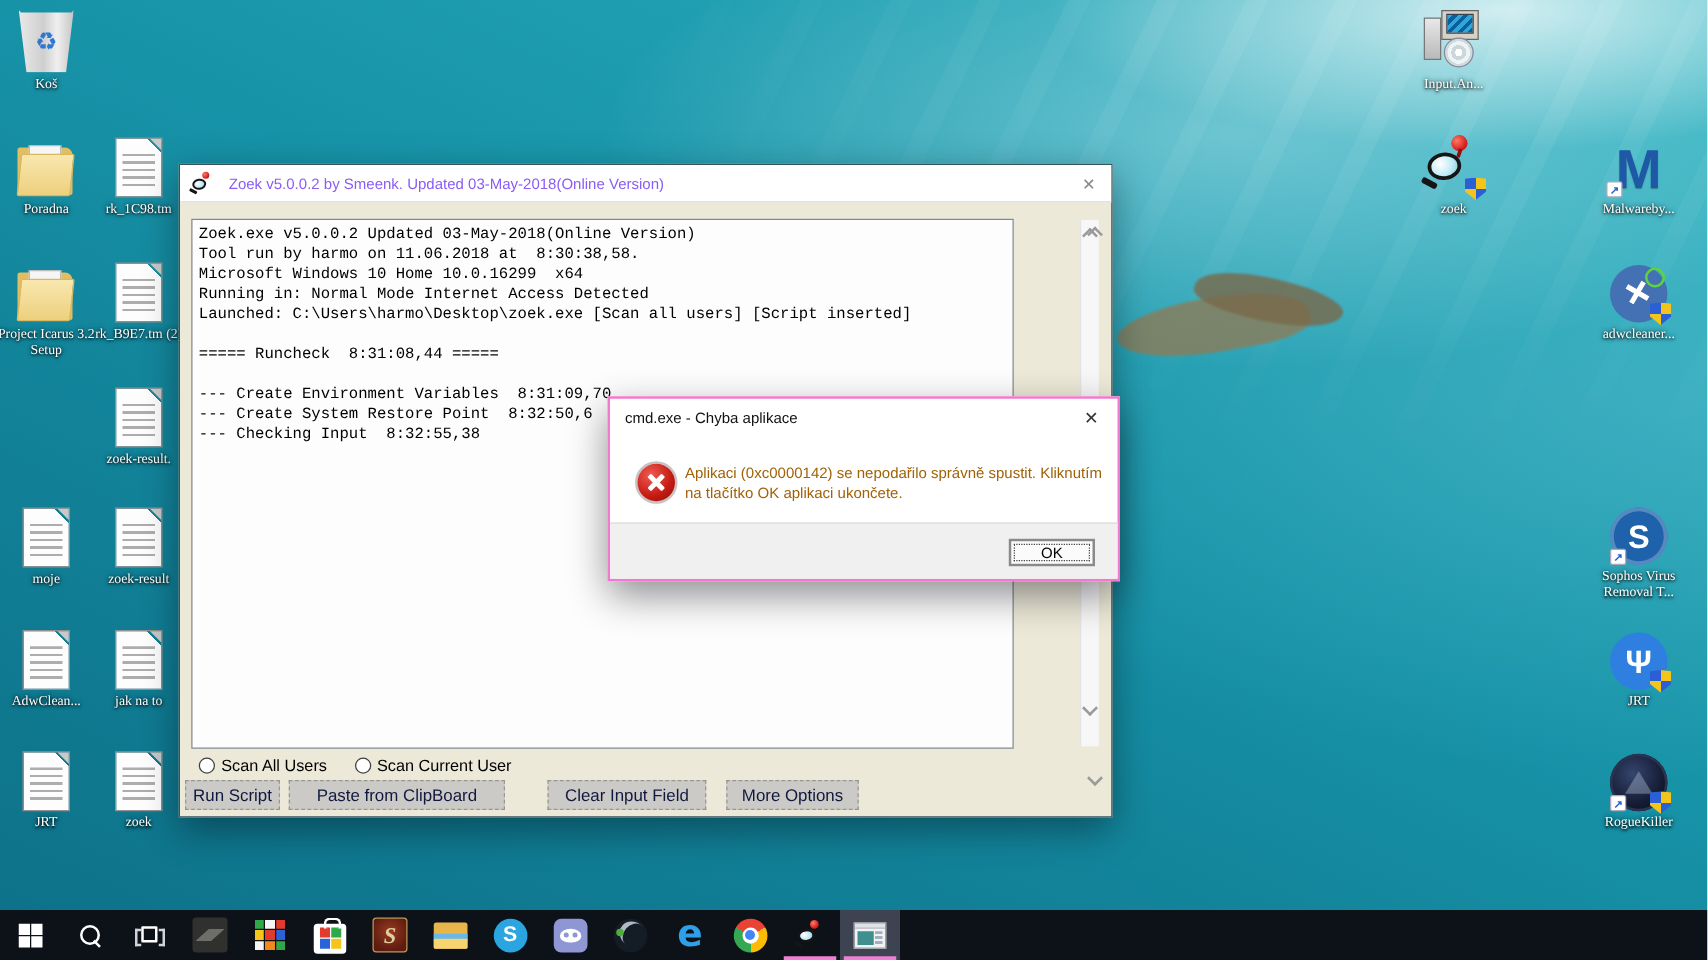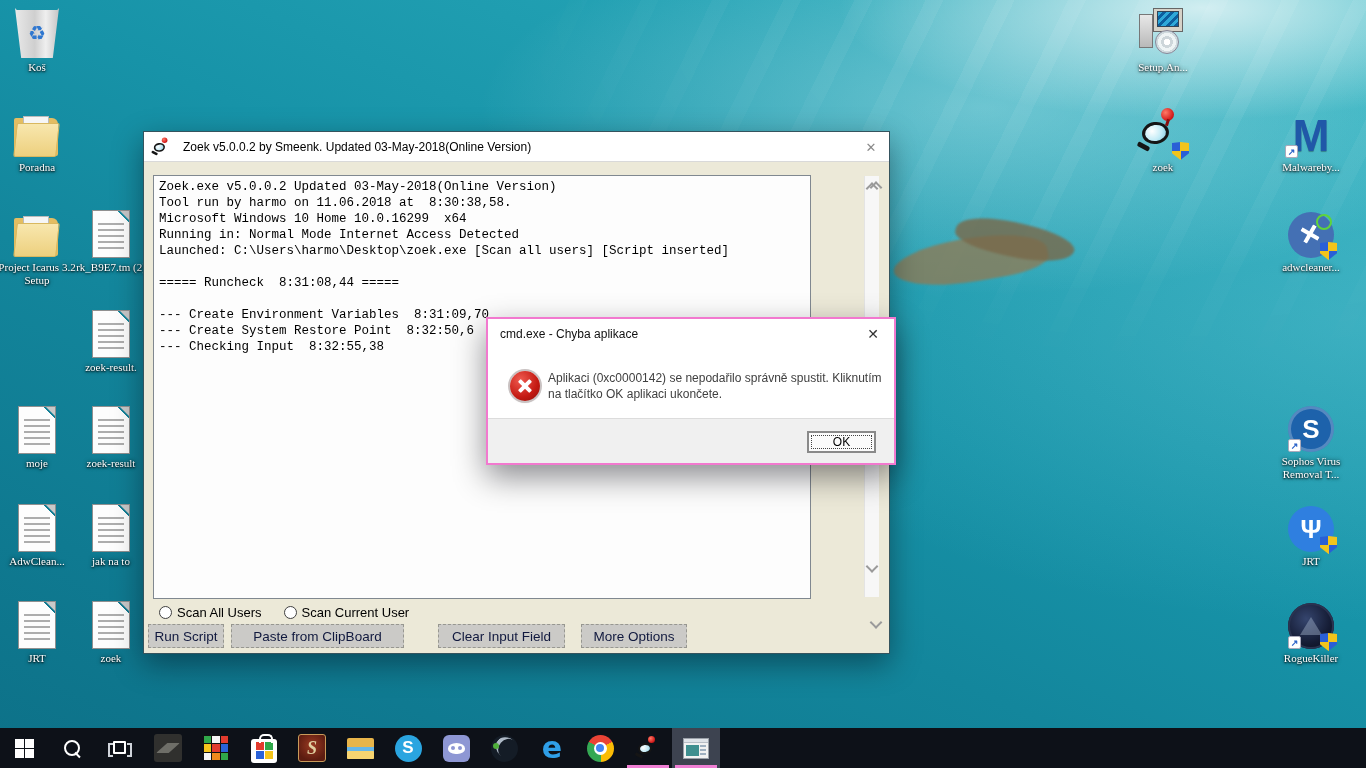--- a/index.html
+++ b/index.html
@@ -86,21 +86,21 @@
   .ic-sophos .s { color:#fff; font-size:26px; font-weight:bold; }
   .ic-jrt { background:#2f7fe0; }
   .ic-jrt .t { color:#fff; font-size:26px; font-weight:bold; }
   .ic-rogue { background:radial-gradient(circle at 40% 35%, #35456e, #141b33 60%, #080b16); box-shadow:inset 0 0 0 2px #2a3350; }
   .ic-rogue .tri { width:0; height:0; border-left:11px solid transparent; border-right:11px solid transparent; border-bottom:18px solid rgba(160,175,200,.45); }
 
   
   #zwin { position:absolute; left:143px; top:131px; width:747px; height:523px; background:#ece9d8;
     border:1px solid #35545e; box-shadow:0 10px 28px rgba(0,0,10,.4); }
   #zwin .titlebar { position:absolute; left:0; top:0; right:0; height:30px; background:#fff; display:flex; align-items:center; padding-left:9px; border-bottom:1px solid #d9d9d9; }
-  #zwin .title { margin-left:8px; font-size:12px; color:#000000; }
+  #zwin .title { margin-left:8px; font-size:12px; color:#8b5cf6; }
   #zwin .close { position:absolute; right:6px; top:4px; width:24px; height:22px; display:flex; align-items:center; justify-content:center; color:#8a8a8a; font-size:13px; }
   .zoek-title { transform:scale(.8); transform-origin:left center; }
   #console { position:absolute; left:9px; top:43px; width:658px; height:424px; background:#fdfdfd; border:1px solid #808890;
     font-family:"Liberation Mono","DejaVu Sans Mono",monospace; font-size:12.5px; line-height:16px; color:#000;
     padding:3px 20px 3px 5px; white-space:pre; overflow:hidden; }
   .in-scroll { position:absolute; right:10px; top:44px; width:15px; height:421px; background:#f7f7f7; border-left:1px solid #e4e4e4; }
   .out-scroll { position:absolute; right:3px; top:33px; width:20px; bottom:8px; }
   .chev { width:9px; height:9px; border-left:2px solid #9a9a9a; border-top:2px solid #9a9a9a; position:absolute; left:50%; }
   .chev.up   { transform:translateX(-50%) rotate(45deg); }
   .chev.down { transform:translateX(-50%) rotate(225deg); }
@@ -114,21 +114,21 @@
   
   #edlg { position:absolute; left:486px; top:317px; width:410px; height:148px; background:#fff;
     border:2px solid #f279cf; box-shadow:0 12px 30px rgba(0,0,10,.45); }
   #edlg .dtitle { position:absolute; left:12px; top:8px; font-size:12px; color:#111; }
   #edlg .dclose { position:absolute; right:8px; top:4px; width:26px; height:22px; display:flex; align-items:center; justify-content:center; font-size:14px; color:#333; }
   .err-ic { position:absolute; left:22px; top:52px; width:30px; height:30px; border-radius:50%;
     background:radial-gradient(circle at 35% 30%, #ef5a50, #c41a12 60%, #8c0f0a); box-shadow:0 0 0 2px #c9c2c2, 0 1px 2px rgba(0,0,0,.4); }
   .err-ic::before, .err-ic::after { content:""; position:absolute; left:7px; top:13px; width:16px; height:4px; background:#fff; border-radius:1px; }
   .err-ic::before { transform:rotate(45deg); }
   .err-ic::after  { transform:rotate(-45deg); }
-  #edlg .dmsg { position:absolute; left:60px; top:51px; width:340px; font-size:12px; line-height:16px; color:#404040; }
+  #edlg .dmsg { position:absolute; left:60px; top:51px; width:340px; font-size:12px; line-height:16px; color:#a16207; }
   #edlg .dfoot { position:absolute; left:0; right:0; bottom:0; height:45px; background:#f0f0f0; border-top:1px solid #dcdcdc; }
   #okbtn { position:absolute; right:18px; top:12px; width:69px; height:22px; background:#fbfbfb; border:2px solid #8a8a8a;
     outline:1px dotted #444; outline-offset:-5px; font-size:12px; color:#000; display:flex; align-items:center; justify-content:center; }
 
   
   #taskbar { position:absolute; left:0; bottom:0; width:1366px; height:40px; background:#0d1118; display:block; }
   .slot { position:absolute; top:0; width:48px; height:40px; display:flex; align-items:center; justify-content:center; }
   .slot.active { background:#3d4350; }
   .pinline { position:absolute; left:3px; right:3px; bottom:0; height:3px; background:#ef7fd4; }
   .win-logo { display:grid; grid-template-columns:9px 9px; grid-template-rows:9px 9px; gap:1px; }
@@ -192,20 +192,26 @@
     <div class="dart">
         <div class="ic-folder">
           <div class="back"></div>
           <div class="page"></div>
           <div class="cd"></div>
           <div class="front"></div>
         </div>
       </div>
     <div class="dlabel">Poradna</div>
   </div>
+  <div class="dcell" style="left:68px;top:106px">
+    <div class="dart">
+        <div class="ic-doc"></div>
+      </div>
+    <div class="dlabel">rk_1C98.tm</div>
+  </div>
   <div class="dcell" style="left:-6px;top:206px">
     <div class="dart">
         <div class="ic-folder">
           <div class="back"></div>
           <div class="page"></div>
           <div class="dot"></div>
           <div class="front"></div>
         </div>
       </div>
     <div class="dlabel">Project Icarus 3.2 Setup</div>
@@ -261,21 +267,21 @@
 
   <div class="dcell" style="left:1120px;top:6px">
     <div class="dart">
         <div class="ic-inst">
           <div class="tower"></div>
           <div class="mon"></div>
           <div class="scr"></div>
           <div class="cd"></div>
         </div>
       </div>
-    <div class="dlabel">Setup.An...</div>
+    <div class="dlabel">Input.An...</div>
   </div>
   <div class="dcell" style="left:1120px;top:106px">
     <div class="dart">
         <div class="zoek-lg">
           <div class="lens"></div>
           <div class="handle"></div>
           <div class="pin"></div>
           <div class="shield" style="right:-2px;bottom:-2px"></div>
         </div>
       </div>

